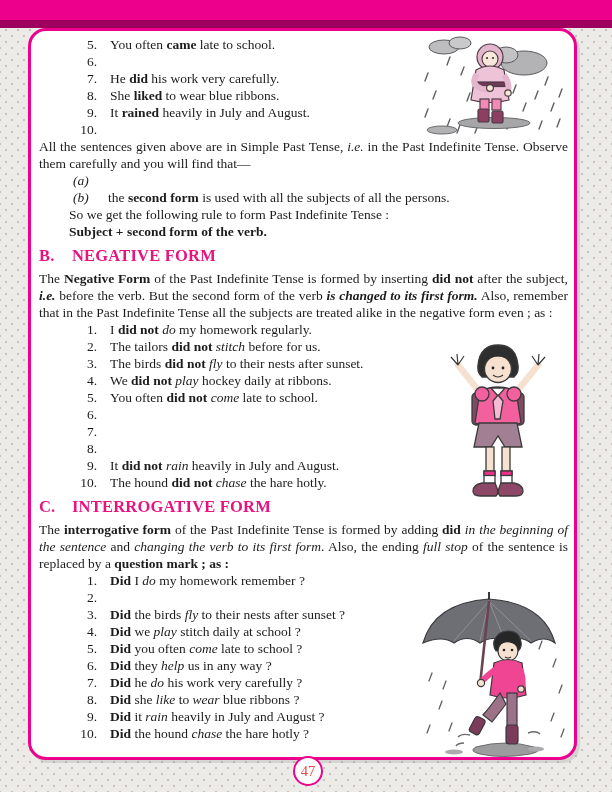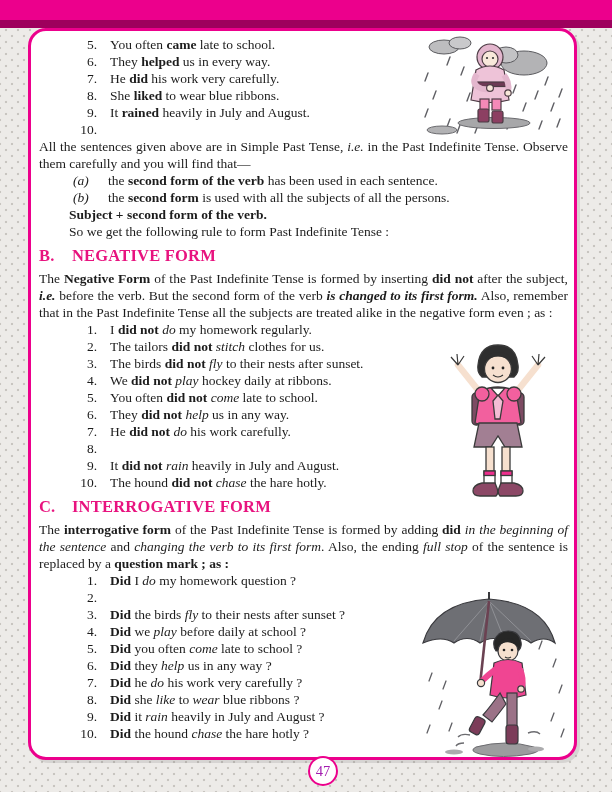--- a/index.html
+++ b/index.html
@@ -33,41 +33,40 @@
   .pt-text{padding-left:9px;}
   .rule-line{padding-left:30px;text-align:left;}
   .bold{font-weight:bold;}
   .section-heading{display:flex;color:#e8137f;font-weight:bold;font-size:16.5px;line-height:20px;margin:6px 0 4px;letter-spacing:.2px;}
   .h-letter{width:33px;}
   .illo{position:absolute;}
   .illo-rain{right:6px;top:2px;width:148px;height:104px;}
   .illo-boy{right:10px;top:300px;width:132px;height:188px;}
   .illo-umbrella{right:2px;top:558px;width:166px;height:172px;}
   .page-circle{
-    position:absolute;left:308px;top:756px;width:30px;height:30px;border-radius:50%;
+    position:absolute;left:293px;top:756px;width:30px;height:30px;border-radius:50%;
     background:#fff;border:2.5px solid #ec008c;display:flex;align-items:center;justify-content:center;
-    font-size:14.5px;color:#a21caf;z-index:6;box-sizing:border-box;
+    font-size:14.5px;color:#ef4444;z-index:6;box-sizing:border-box;
   }
 </style>
 </head>
 <body>
 
 <div class="top-band"></div>
 <div class="top-band-dark"></div>
 
 <div class="sheet">
 
   <div class="slist">
     <div class="row">
         <span class="num">5.</span>
         <span class="segs"><span>You often </span><span class="fmt-b">came</span><span> late to school.</span></span>
       </div>
     <div class="row">
         <span class="num">6.</span>
-        <span class="segs"><span>They </span><span class="fmt-b">helped</span><span> us in every way.</span></span>
       </div>
     <div class="row">
         <span class="num">7.</span>
         <span class="segs"><span>He </span><span class="fmt-b">did</span><span> his work very carefully.</span></span>
       </div>
     <div class="row">
         <span class="num">8.</span>
         <span class="segs"><span>She </span><span class="fmt-b">liked</span><span> to wear blue ribbons.</span></span>
       </div>
     <div class="row">
@@ -75,62 +74,59 @@
         <span class="segs"><span>It </span><span class="fmt-b">rained</span><span> heavily in July and August.</span></span>
       </div>
     <div class="row">
         <span class="num">10.</span>
       </div>
   </div>
 
   <p><span>All the sentences given above are in Simple Past Tense, </span><span class="fmt-i">i.e.</span><span> in the Past Indefinite Tense. Observe them carefully and you will find that—</span></p>
   <div class="pt">
       <span class="pt-marker">(a)</span>
-      <span class="pt-text"><span>the </span><span class="fmt-b">second form of the verb</span><span> has been used in each sentence.</span></span>
     </div>
   <div class="pt">
       <span class="pt-marker">(b)</span>
       <span class="pt-text"><span>the </span><span class="fmt-b">second form</span><span> is used with all the subjects of all the persons.</span></span>
     </div>
+  <p class="rule-line">So we get the following rule to form Past Indefinite Tense :</p>
   <p class="rule-line bold">Subject + second form of the verb.</p>
-  <p class="rule-line">So we get the following rule to form Past Indefinite Tense :</p>
 
   <div class="section-heading">
     <span class="h-letter">B.</span>
     <span class="h-title">NEGATIVE FORM</span>
   </div>
   <p><span>The </span><span class="fmt-b">Negative Form</span><span> of the Past Indefinite Tense is formed by inserting </span><span class="fmt-b">did not</span><span> after the subject, </span><span class="fmt-b fmt-i">i.e.</span><span> before the verb. But the second form of the verb </span><span class="fmt-b fmt-i">is changed to its first form.</span><span> Also, remember that in the Past Indefinite Tense all the subjects are treated alike in the negative form even ; as :</span></p>
   <div class="slist">
     <div class="row">
         <span class="num">1.</span>
         <span class="segs"><span>I </span><span class="fmt-b">did not </span><span class="fmt-i">do</span><span> my homework regularly.</span></span>
       </div>
     <div class="row">
         <span class="num">2.</span>
-        <span class="segs"><span>The tailors </span><span class="fmt-b">did not </span><span class="fmt-i">stitch</span><span> clothes for us.</span></span>
+        <span class="segs"><span>The tailors </span><span class="fmt-b">did not </span><span class="fmt-i">stitch</span><span> before for us.</span></span>
       </div>
     <div class="row">
         <span class="num">3.</span>
         <span class="segs"><span>The birds </span><span class="fmt-b">did not </span><span class="fmt-i">fly</span><span> to their nests after sunset.</span></span>
       </div>
     <div class="row">
         <span class="num">4.</span>
         <span class="segs"><span>We </span><span class="fmt-b">did not </span><span class="fmt-i">play</span><span> hockey daily at ribbons.</span></span>
       </div>
     <div class="row">
         <span class="num">5.</span>
         <span class="segs"><span>You often </span><span class="fmt-b">did not </span><span class="fmt-i">come</span><span> late to school.</span></span>
       </div>
     <div class="row">
         <span class="num">6.</span>
-        <span class="segs"><span>They </span><span class="fmt-b">did not </span><span class="fmt-i">help</span><span> us in any way.</span></span>
       </div>
     <div class="row">
         <span class="num">7.</span>
-        <span class="segs"><span>He </span><span class="fmt-b">did not </span><span class="fmt-i">do</span><span> his work carefully.</span></span>
       </div>
     <div class="row">
         <span class="num">8.</span>
       </div>
     <div class="row">
         <span class="num">9.</span>
         <span class="segs"><span>It </span><span class="fmt-b">did not </span><span class="fmt-i">rain</span><span> heavily in July and August.</span></span>
       </div>
     <div class="row">
         <span class="num">10.</span>
@@ -139,32 +135,32 @@
   </div>
 
   <div class="section-heading">
     <span class="h-letter">C.</span>
     <span class="h-title">INTERROGATIVE FORM</span>
   </div>
   <p><span>The </span><span class="fmt-b">interrogative form</span><span> of the Past Indefinite Tense is formed by adding </span><span class="fmt-b">did</span><span class="fmt-i"> in the beginning of the sentence</span><span> and </span><span class="fmt-i">changing the verb to its first form</span><span>. Also, the ending </span><span class="fmt-i">full stop</span><span> of the sentence is replaced by a </span><span class="fmt-b">question mark ; as :</span></p>
   <div class="slist slist-c">
     <div class="row">
         <span class="num">1.</span>
-        <span class="segs"><span class="fmt-b">Did</span><span> I </span><span class="fmt-i">do</span><span> my homework question ?</span></span>
+        <span class="segs"><span class="fmt-b">Did</span><span> I </span><span class="fmt-i">do</span><span> my homework remember ?</span></span>
       </div>
     <div class="row">
         <span class="num">2.</span>
       </div>
     <div class="row">
         <span class="num">3.</span>
         <span class="segs"><span class="fmt-b">Did</span><span> the birds </span><span class="fmt-i">fly</span><span> to their nests after sunset ?</span></span>
       </div>
     <div class="row">
         <span class="num">4.</span>
-        <span class="segs"><span class="fmt-b">Did</span><span> we </span><span class="fmt-i">play</span><span> before daily at school ?</span></span>
+        <span class="segs"><span class="fmt-b">Did</span><span> we </span><span class="fmt-i">play</span><span> stitch daily at school ?</span></span>
       </div>
     <div class="row">
         <span class="num">5.</span>
         <span class="segs"><span class="fmt-b">Did</span><span> you often </span><span class="fmt-i">come</span><span> late to school ?</span></span>
       </div>
     <div class="row">
         <span class="num">6.</span>
         <span class="segs"><span class="fmt-b">Did</span><span> they </span><span class="fmt-i">help</span><span> us in any way ?</span></span>
       </div>
     <div class="row">

